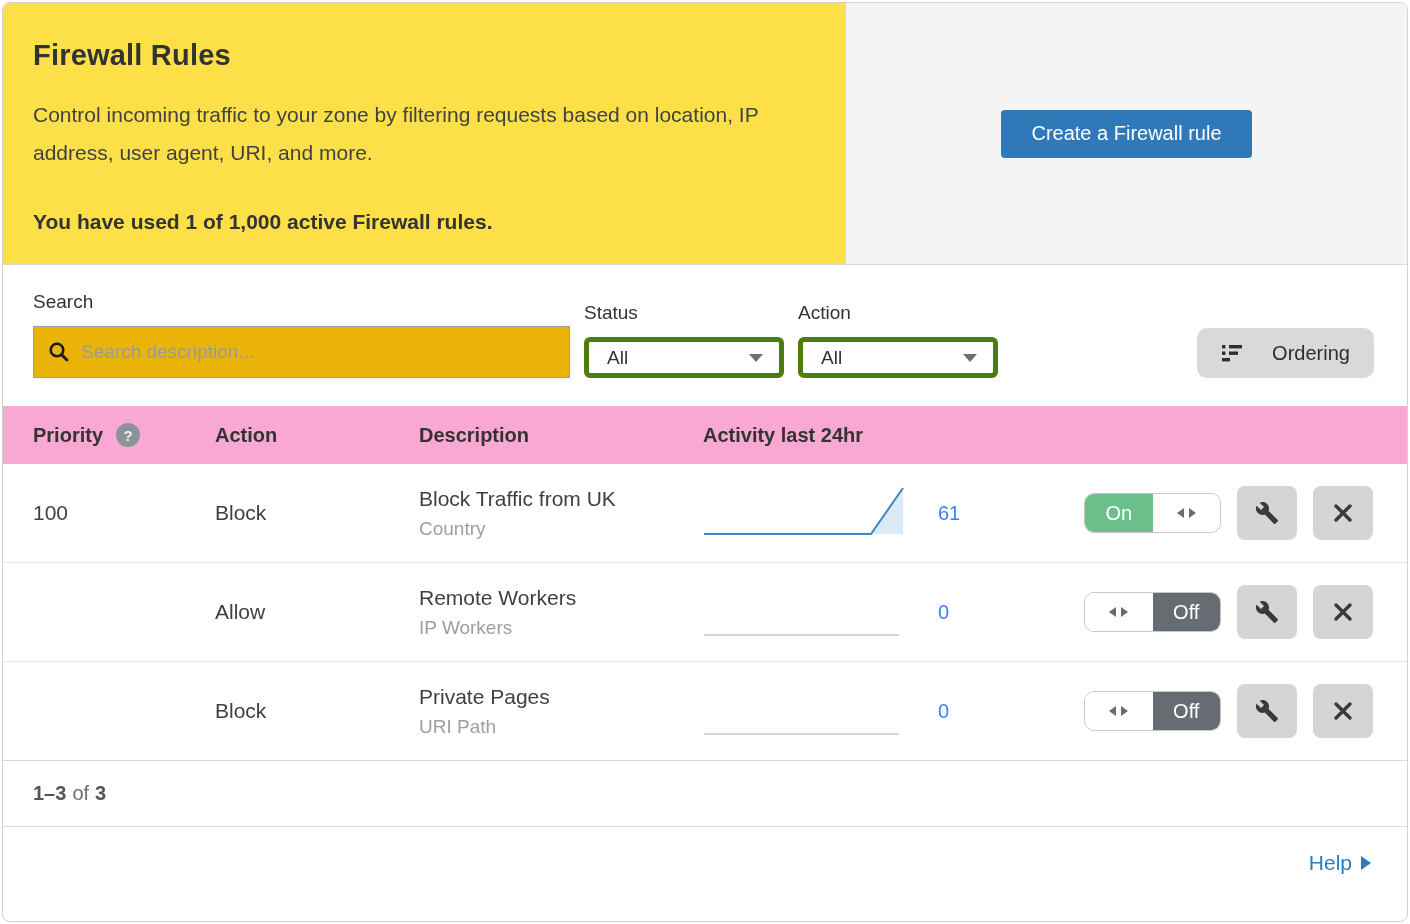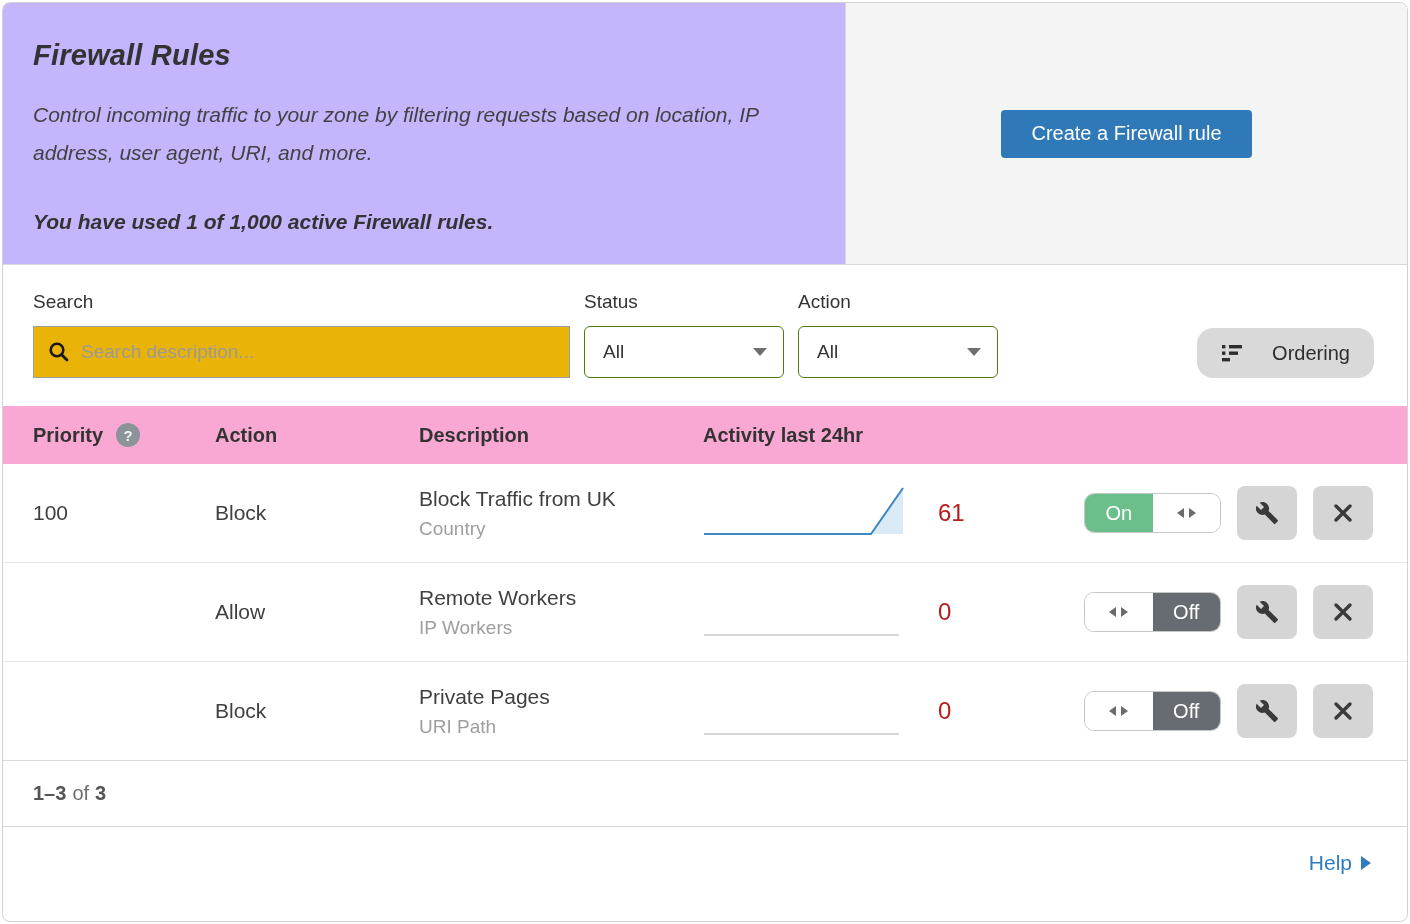--- a/index.html
+++ b/index.html
@@ -16,23 +16,22 @@
     border-radius: 8px;
     background: #fff;
     overflow: hidden;
   }
   
   .top { display: flex; height: 262px; border-bottom: 1px solid #d9d9d9; }
   .top-left {
     width: 843px;
     border-right: 1px solid #d9d9d9;
     padding: 36px 40px 0 30px;
-    background: #c4b5fd;
+    background: #fde047;
     flex-shrink: 0;
-    font-style: italic;
   }
   .page-title { font-size: 29px; font-weight: bold; color: #333; margin-bottom: 24px; letter-spacing: 0.2px; }
   .page-desc { font-size: 21px; line-height: 38px; color: #424242; margin-bottom: 38px; max-width: 780px; }
   .usage-note { font-size: 21px; font-weight: bold; color: #333; }
   .top-right { flex: 1; background: #f4f4f4; display: flex; align-items: center; justify-content: center; }
   .create-btn {
     background: #3079b8; color: #fff; font-size: 20px;
     font-family: "Liberation Sans", sans-serif;
     height: 48px; padding: 0 30px; border: none; border-radius: 4px; cursor: pointer;
   }
@@ -44,32 +43,32 @@
   .search-box {
     height: 52px; border: 1px solid #9e9e9e; border-radius: 0;
     display: flex; align-items: center; padding: 0 14px; gap: 11px; background: #eab308;
   }
   .search-box input {
     border: none; outline: none; flex: 1; font-size: 19px; color: #333;
     font-family: "Liberation Sans", sans-serif; background: transparent;
   }
   .search-box input::placeholder { color: #9a9a9a; }
   .select {
-    width: 200px; height: 52px; border: 1px solid #4d7c0f; border-radius: 6px;
+    width: 200px; height: 41px; border: 5px solid #4d7c0f; border-radius: 6px;
     display: flex; align-items: center; justify-content: space-between;
     padding: 0 16px 0 18px; font-size: 19px; color: #333; background: #fff; cursor: pointer;
   }
   .caret {
     width: 0; height: 0;
     border-left: 7px solid transparent; border-right: 7px solid transparent;
     border-top: 8px solid #6f6f6f;
   }
   .ordering-btn {
     margin-left: auto; height: 50px; width: 177px;
-    background: #d9d9d9; border: none; border-radius: 16px;
+    background: #d9d9d9; border: none; border-radius: 10px;
     font-size: 20px; color: #2e2e2e; font-family: "Liberation Sans", sans-serif;
     display: flex; align-items: center; justify-content: center; gap: 29px; cursor: pointer;
   }
   
   .thead, .trow {
     display: grid;
     grid-template-columns: 182px 204px 284px 380px 1fr;
     align-items: center;
     padding-left: 30px;
   }
@@ -80,21 +79,21 @@
     background: #8d9499; color: #f2f2f2;
     font-size: 15px; font-weight: bold;
     display: inline-flex; align-items: center; justify-content: center;
   }
   .trow { height: 99px; border-bottom: 1px solid #e8e8e8; font-size: 21px; color: #404040; background: #fff; }
   .trow:last-child { border-bottom: 1px solid #d9d9d9; }
   .desc-main { font-size: 21px; color: #404040; margin-bottom: 7px; }
   .desc-sub { font-size: 19px; color: #9e9e9e; }
   .c-activity { display: flex; align-items: center; }
   .spark { display: block; }
-  .spark-value { margin-left: 30px; font-size: 24px; color: #b91c1c; }
+  .spark-value { margin-left: 30px; font-size: 20px; color: #3b82f6; }
   .c-controls { display: flex; align-items: center; justify-content: flex-end; gap: 16px; padding-right: 34px; }
   
   .toggle {
     width: 137px; height: 40px; border: 1px solid #c6c6c6; border-radius: 10px;
     display: flex; overflow: hidden; background: #fff; cursor: pointer; flex-shrink: 0;
   }
   .t-seg { flex: 1; display: flex; align-items: center; justify-content: center; font-size: 20px; }
   .t-on  { background: #6abf8b; color: #fff; }
   .t-off { background: #666c71; color: #fff; }
   .t-grip { background: #fff; gap: 5px; }

